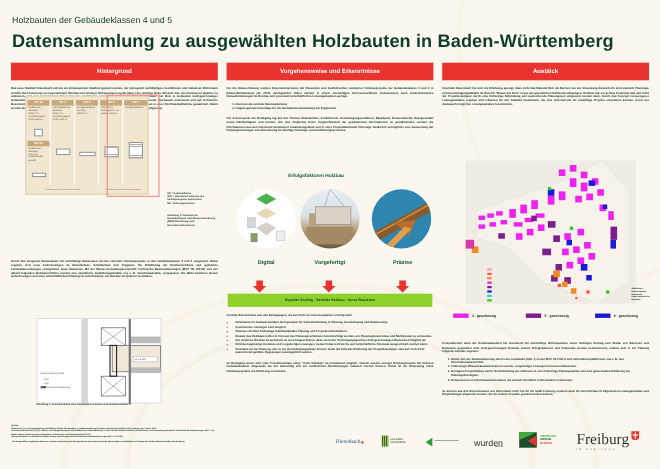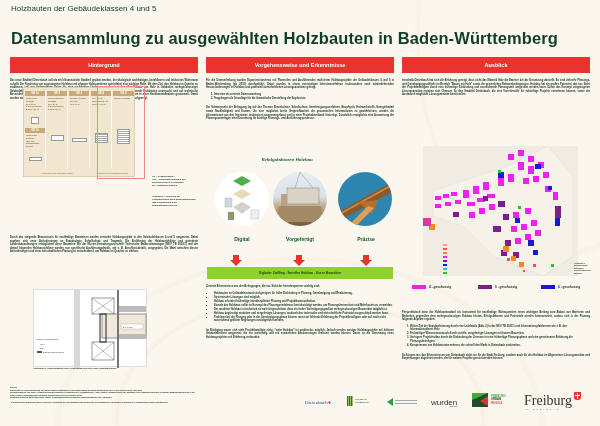--- a/index.html
+++ b/index.html
@@ -11,21 +11,21 @@
     position: relative;
   }
   .bgwood {
     position: absolute; inset: 0;
     background:
       radial-gradient(ellipse 300px 200px at 300px 420px, transparent 60%, rgba(220,200,160,0.15) 61%, transparent 63%),
       radial-gradient(ellipse 340px 240px at 300px 430px, transparent 70%, rgba(220,200,160,0.12) 71%, transparent 73%),
       radial-gradient(ellipse 200px 300px at 560px 40px, transparent 70%, rgba(220,200,160,0.12) 71%, transparent 73%);
     pointer-events: none;
   }
-  .subtitle { position: absolute; left: 11px; top: 4px; font-size: 8px; color: #0f3d2a; }
+  .subtitle { position: absolute; left: 11px; top: 14px; font-size: 8px; color: #0f3d2a; }
   .title { position: absolute; left: 11px; top: 29px; font-size: 16.5px; font-weight: bold; color: #0f3d2a; letter-spacing: 0.1px; text-align: right; }
   .col { position: absolute; top: 57px; }
   .col1 { left: 10px; width: 188px; }
   .col2 { left: 206px; width: 188px; }
   .col3 { left: 402px; width: 188px; }
   .col-header {
     background: #e8332f; color: #fff; font-size: 5.5px; font-weight: bold;
     height: 16px; line-height: 16px; text-align: center;
   }
   .para { font-size: 2.6px; line-height: 3.6px; color: #10301f; text-align: justify; margin-top: 6px; font-weight: bold; }

